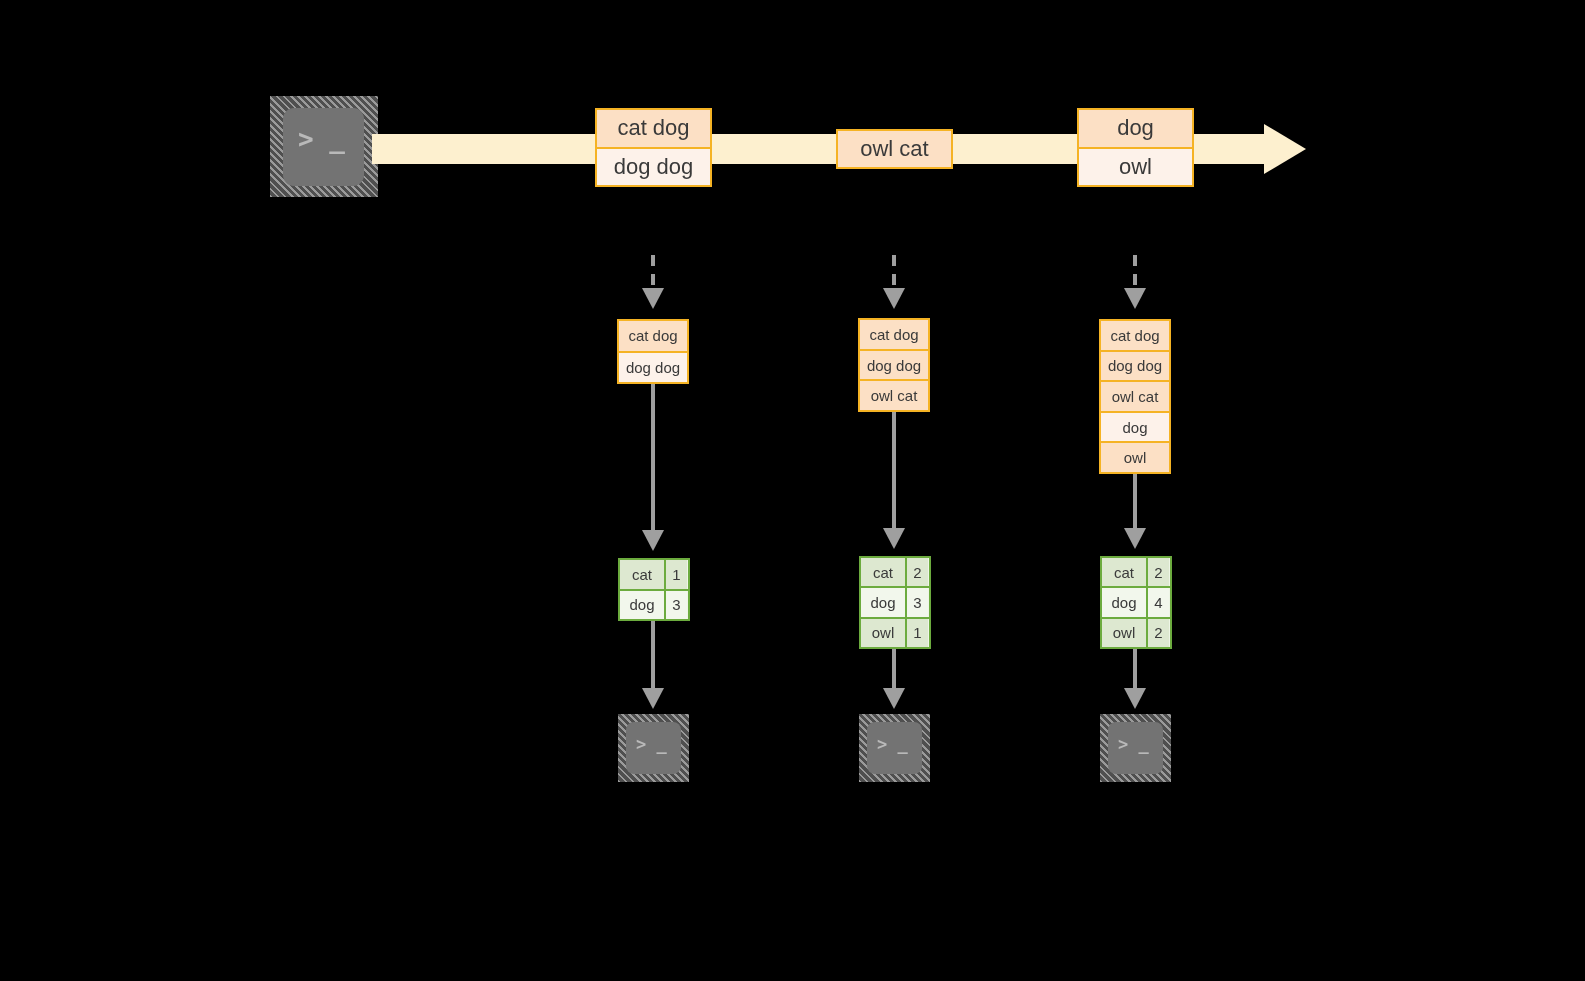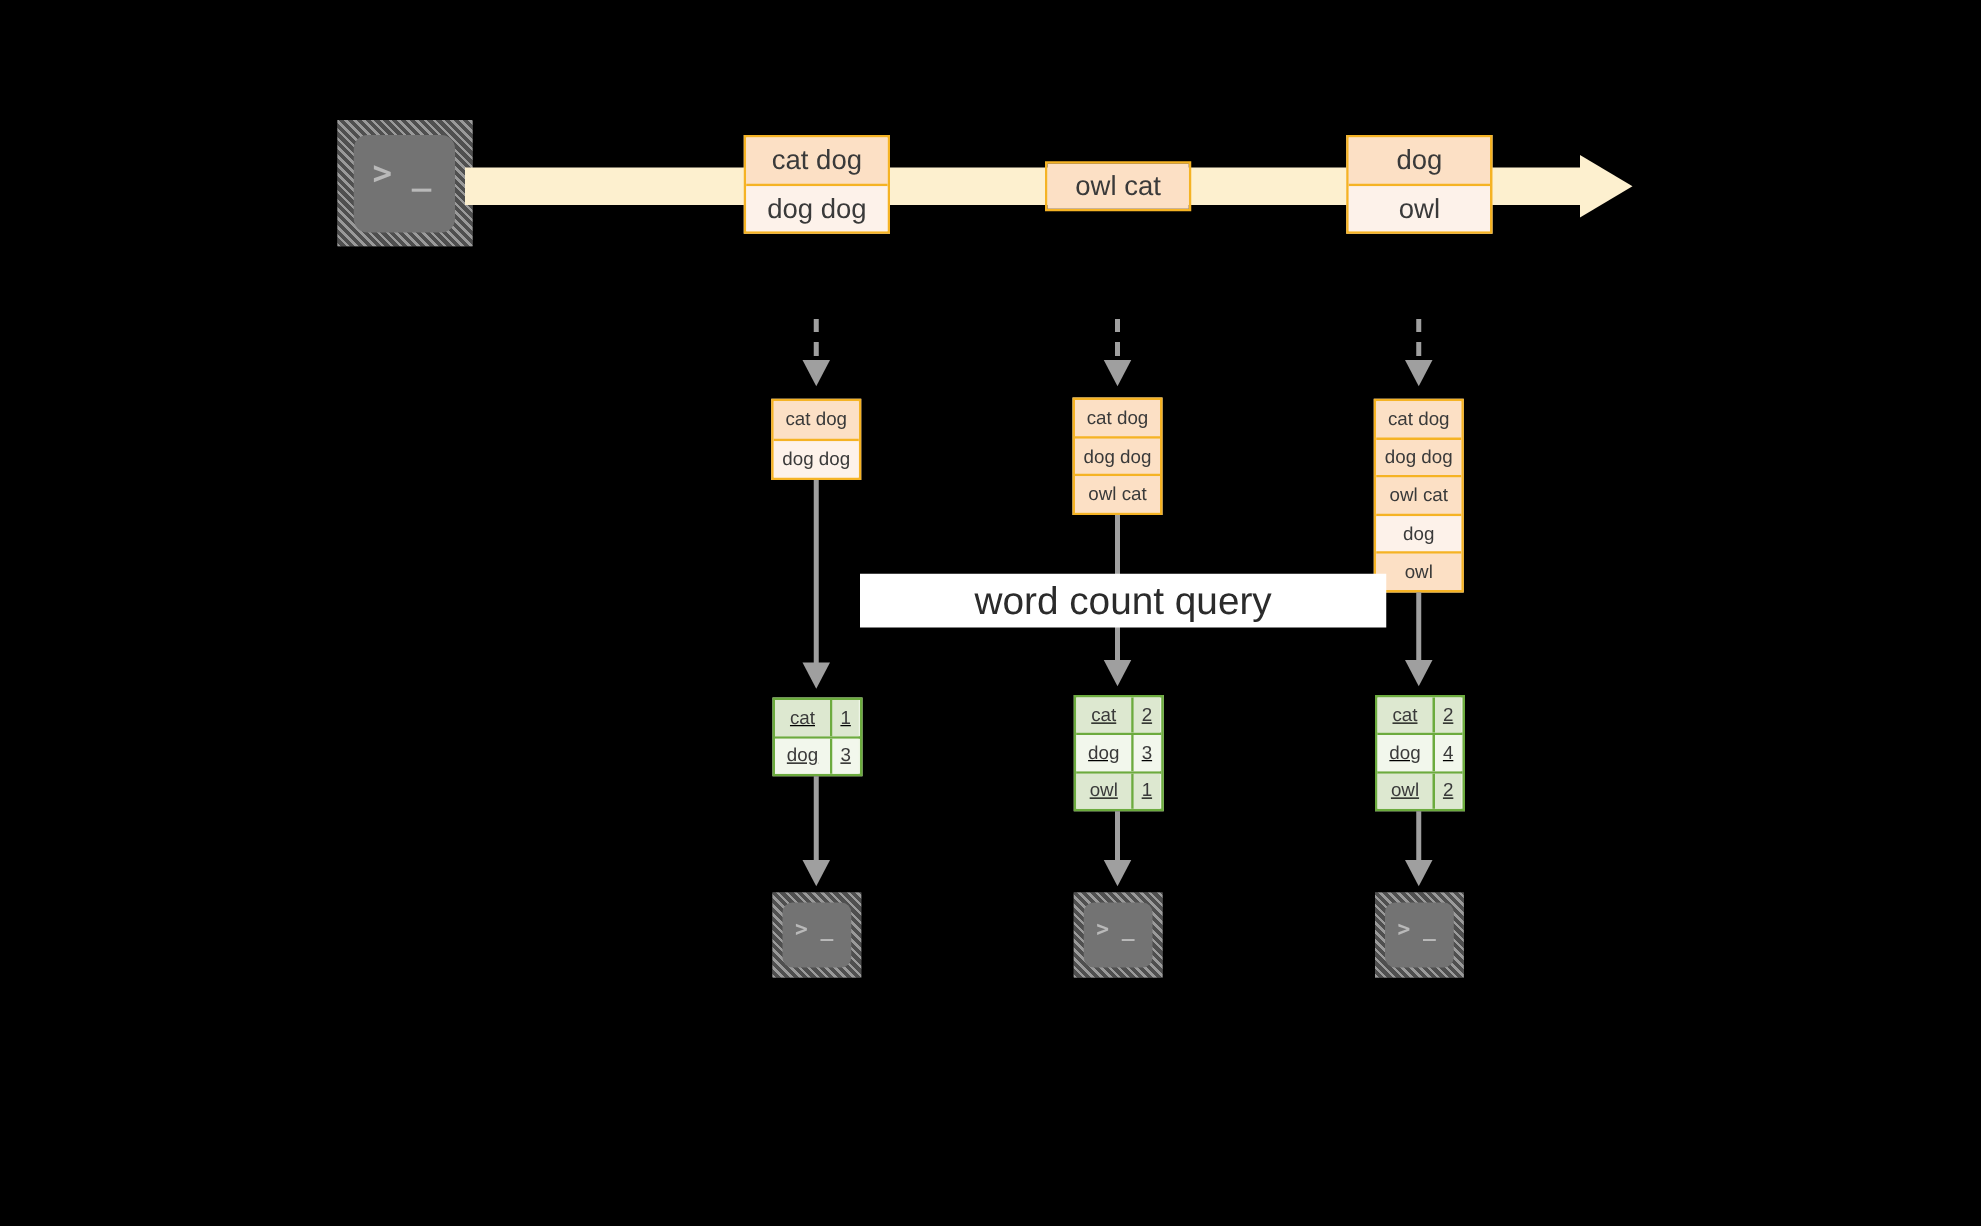--- a/index.html
+++ b/index.html
@@ -81,21 +81,20 @@
     position: absolute;
     border: 2.5px solid #6cab3e;
     display: flex;
     flex-direction: column;
     background: #eef5e6;
   }
   .gbox .grow {
     flex: 1 1 auto;
     display: flex;
     border-bottom: 2.5px solid #6cab3e;
-    text-decoration: underline;
   }
   .gbox .grow:last-child { border-bottom: none; }
   .gbox .gc-key,
   .gbox .gc-val {
     display: flex;
     align-items: center;
     justify-content: center;
     color: #3a3a3a;
     white-space: nowrap;
   }
@@ -260,15 +259,14 @@
   </div>
 
   <div class="vline" style="left:1133px; top:649px; height:48px;"></div>
   <div class="vhead" style="left:1124px; top:688px;"></div>
 
   <div class="term" style="left:1100px; top:714px; width:71px; height:68px;">
     <div class="inner" style="left:8px; top:8px; width:55px; height:52px; border-radius:8px;"></div>
     <div class="prompt" style="left:18px; top:22px; font-size:17px;">&gt; _</div>
   </div>
 
-  <div class="qlabel" style="left:688px; top:459px; width:421px; height:43px; font-size:31px;">word count query</div>
 
 </div>
 
 </body></html>

